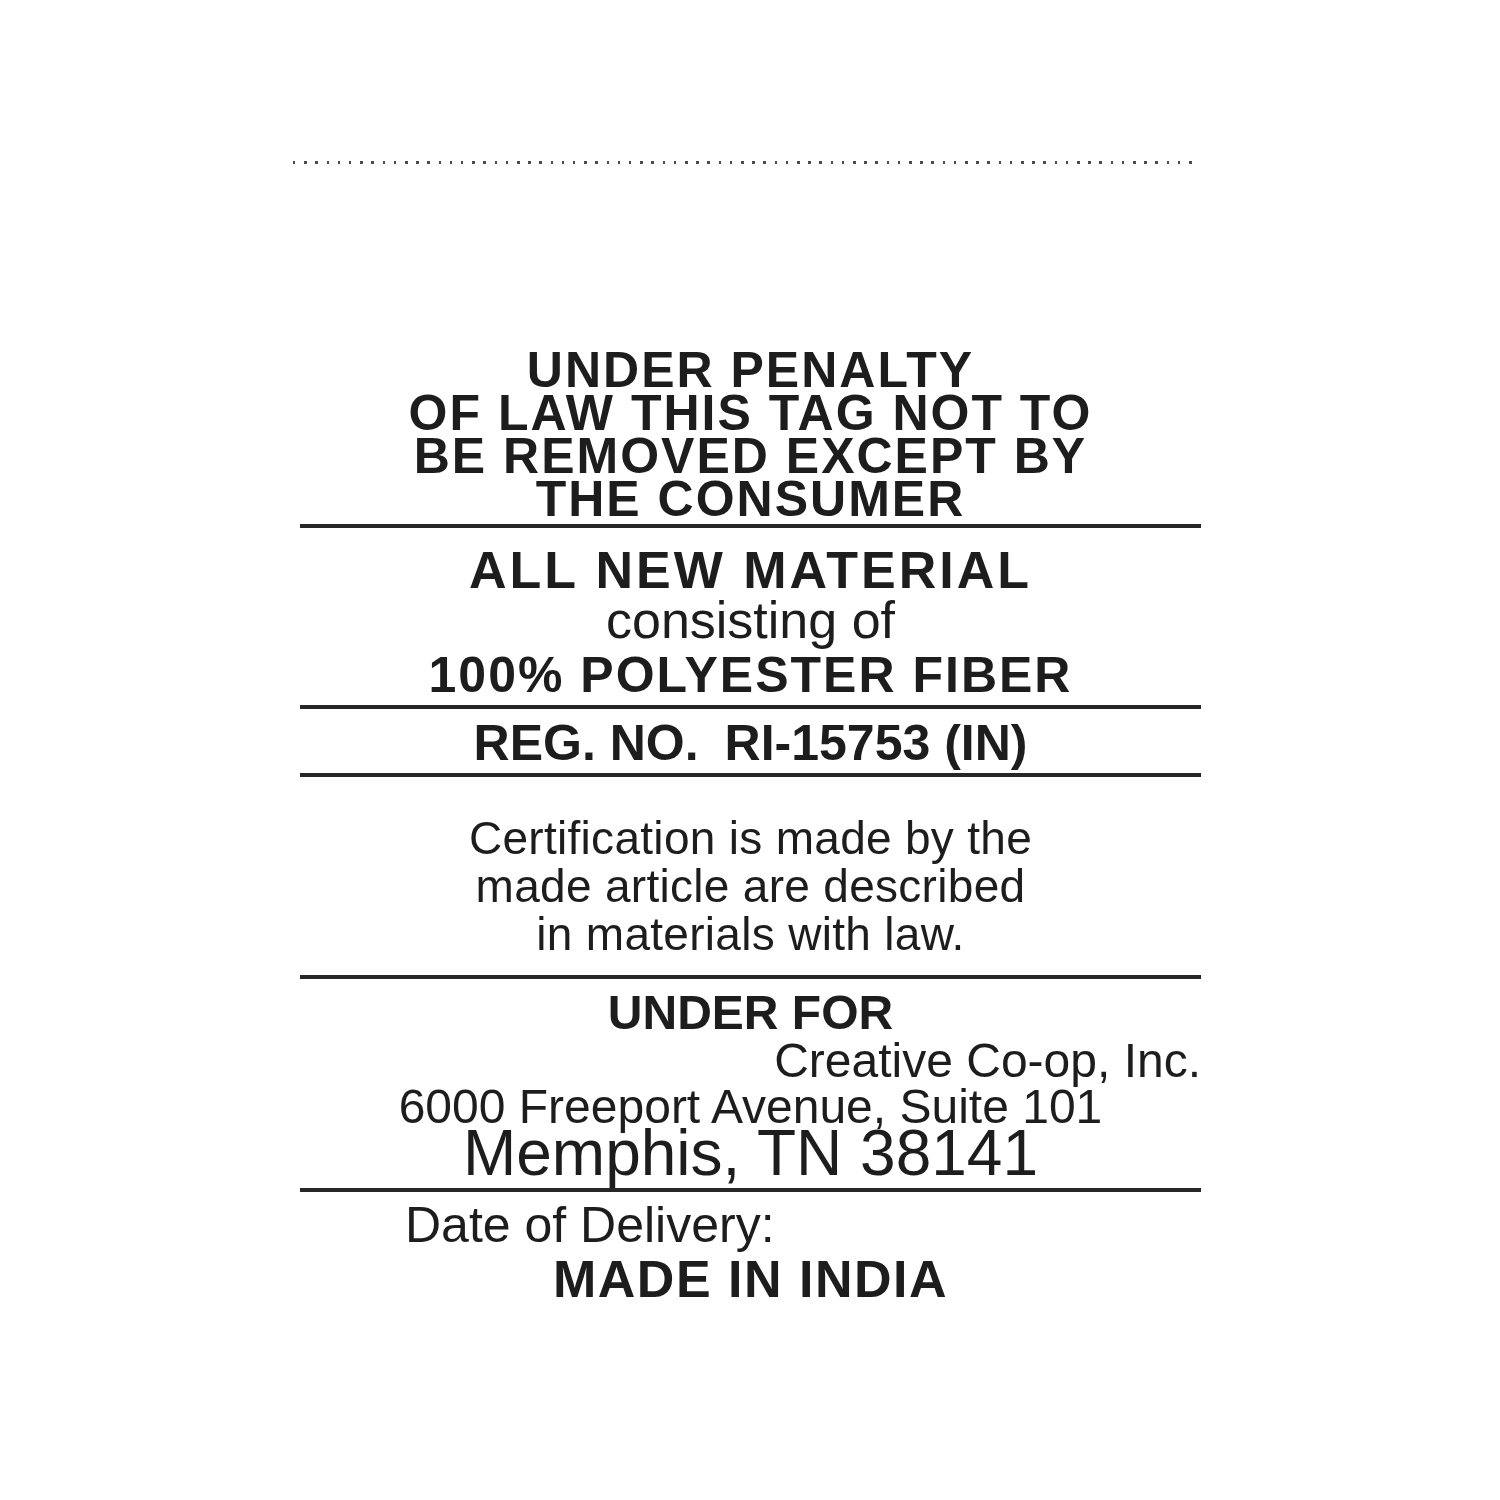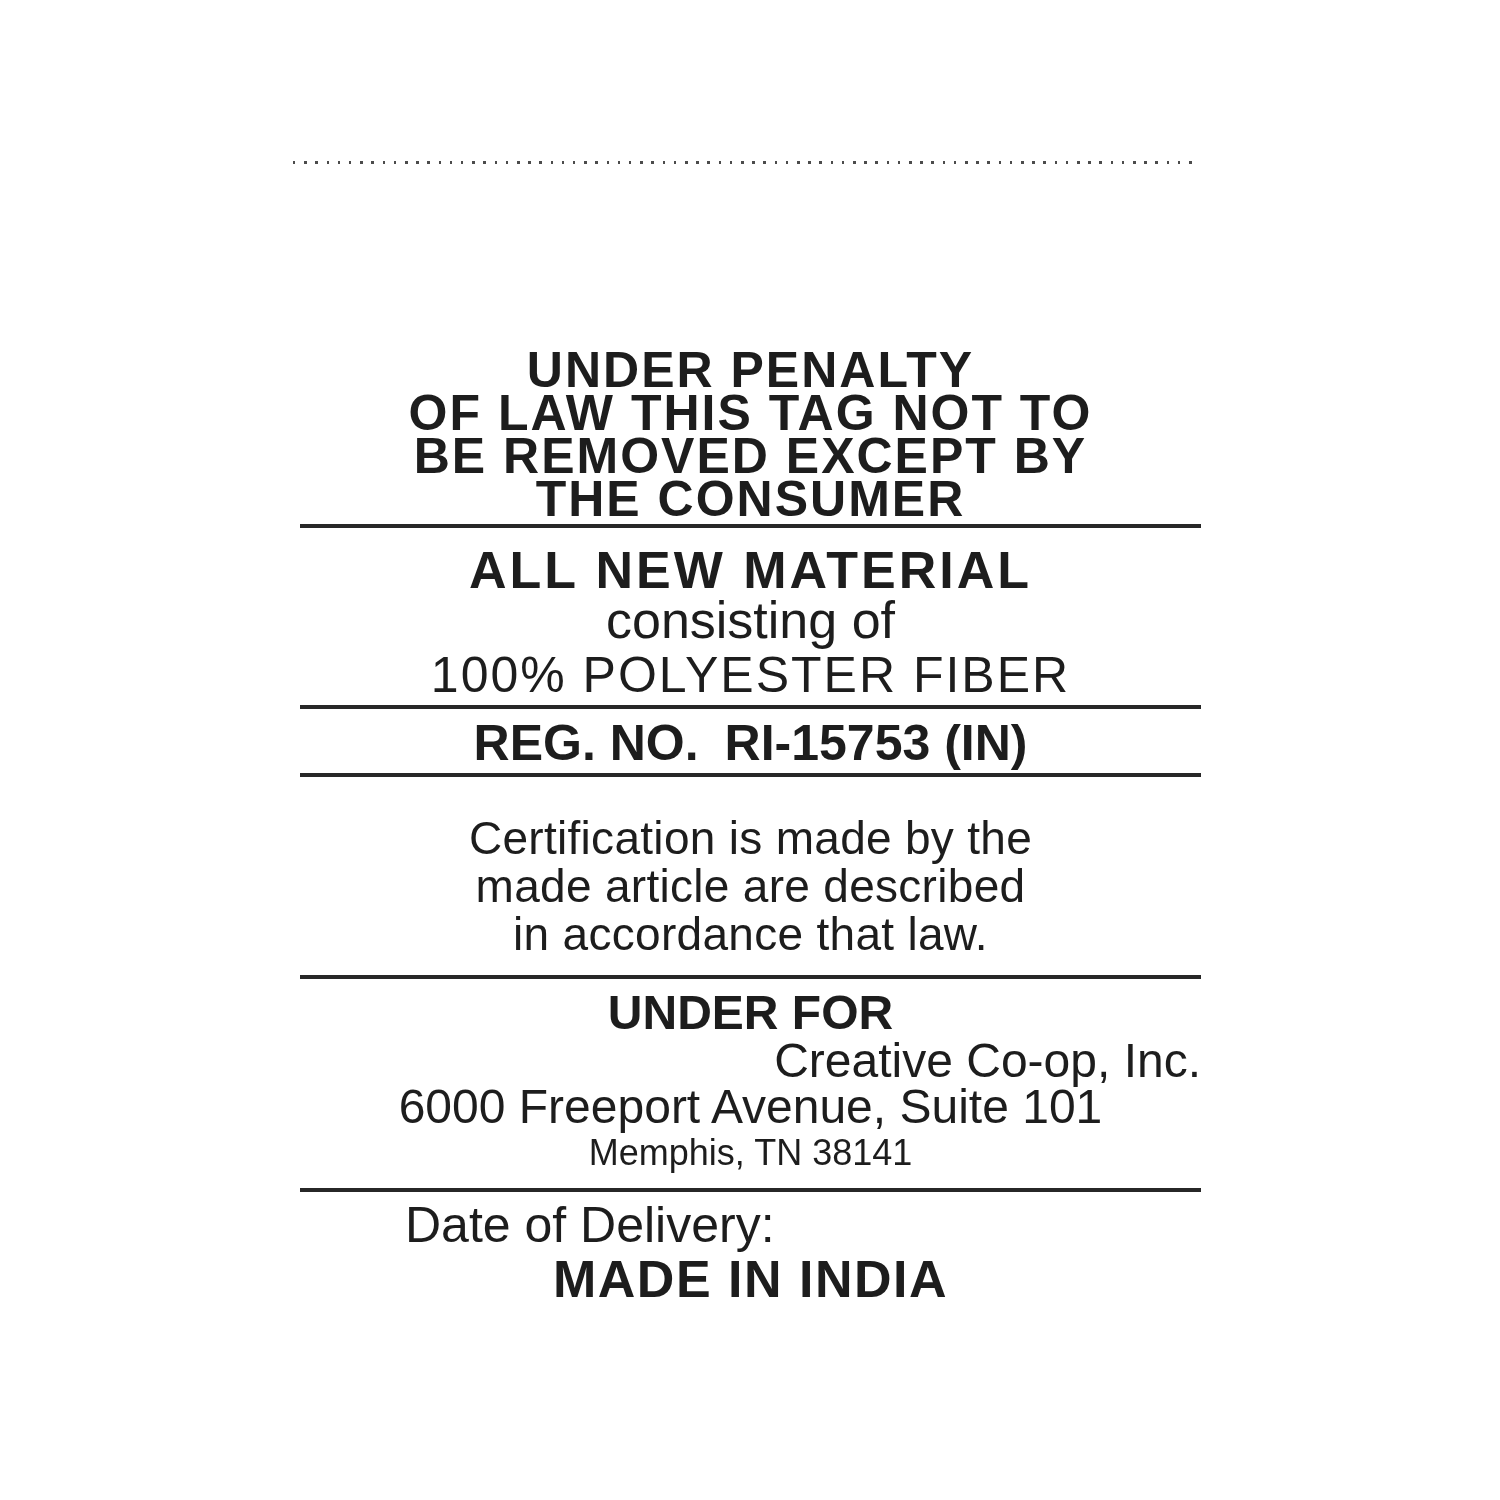--- a/index.html
+++ b/index.html
@@ -23,31 +23,31 @@
   .col{
     position:absolute;left:300px;top:0;width:901px;
     text-align:center;
   }
   .col > div{position:absolute;left:0;width:100%;}
   .rule{height:4px;background:var(--rule-color);}
   .penalty{top:349px;font-weight:bold;font-size:50px;line-height:43px;letter-spacing:2px;}
   .rule1{top:524px;}
   .material-heading{top:544px;font-weight:bold;font-size:52px;line-height:52px;letter-spacing:3px;text-align:center;}
   .material-sub{top:594px;font-size:52px;line-height:52px;}
-  .material-content{top:650px;font-weight:normal;font-size:50px;line-height:50px;letter-spacing:2px;}
+  .material-content{top:650px;font-weight:bold;font-size:50px;line-height:50px;letter-spacing:2px;}
   .rule2{top:705px;}
   .reg{top:717px;font-weight:bold;font-size:50px;line-height:52px;}
   .reg .reg-number{margin-left:26px;}
   .rule3{top:773px;}
   .certification{top:783px;font-size:46px;line-height:48px;letter-spacing:0.3px;margin-top:31px;}
   .rule4{top:975px;}
   .made-for-heading{top:990px;font-weight:bold;font-size:48px;line-height:46px;}
   .company{top:1038px;font-size:48px;line-height:46px;text-align:right;}
   .address1{top:1084px;font-size:48px;line-height:46px;}
-  .address2{top:1130px;font-size:36px;line-height:46px;}
+  .address2{top:1130px;font-size:64px;line-height:46px;}
   .rule5{top:1188px;}
   .delivery{top:1200px;font-size:50px;line-height:50px;text-align:left;padding-left:105px;box-sizing:border-box;}
   .origin{top:1252px;font-weight:bold;font-size:52px;line-height:54px;letter-spacing:1.5px;}
 </style>
 </head>
 <body>
 
 <div class="tag">
 
   <div class="perforation"></div>
@@ -71,21 +71,21 @@
 
     <div class="reg">
       <span>REG. NO.</span><span class="reg-number">RI-15753 (IN)</span>
     </div>
 
     <div class="rule rule3"></div>
 
     <div class="certification">
       <div>Certification is made by the</div>
       <div>made article are described</div>
-      <div>in accordance that law.</div>
+      <div>in materials with law.</div>
     </div>
 
     <div class="rule rule4"></div>
 
     <div class="made-for-heading">UNDER FOR</div>
     <div class="company">Creative Co-op, Inc.</div>
     <div class="address1">6000 Freeport Avenue, Suite 101</div>
     <div class="address2">Memphis, TN 38141</div>
 
     <div class="rule rule5"></div>

